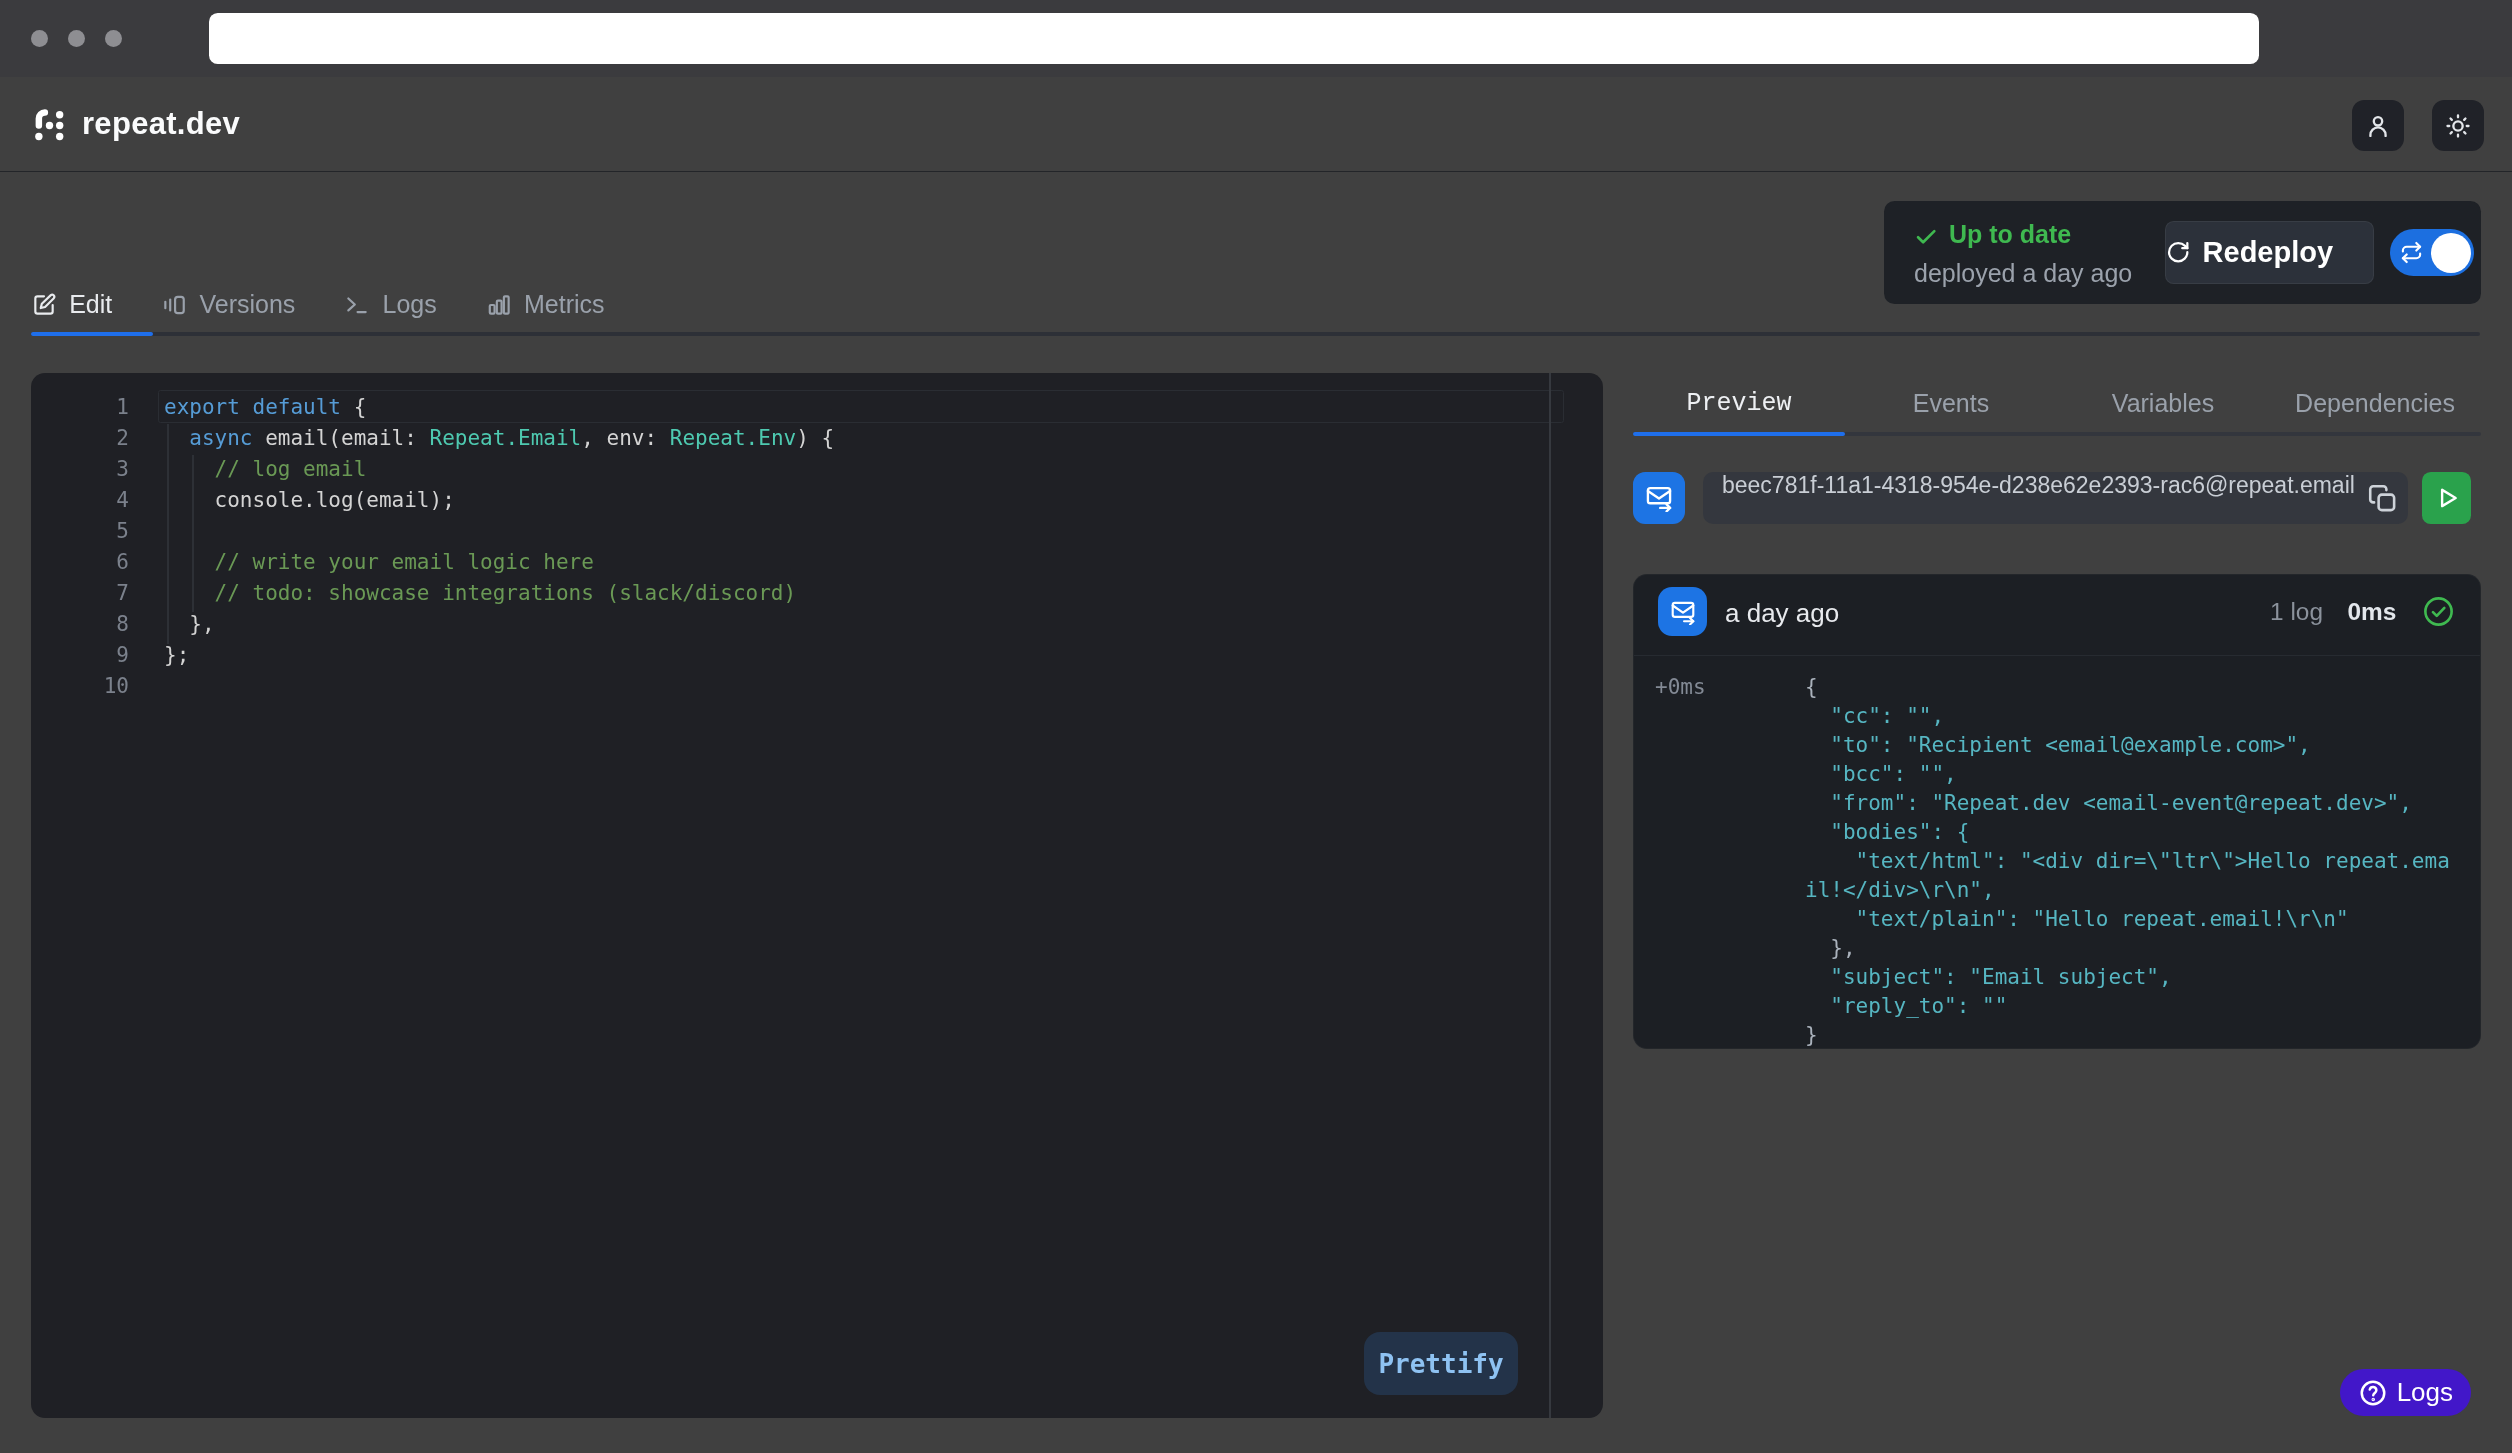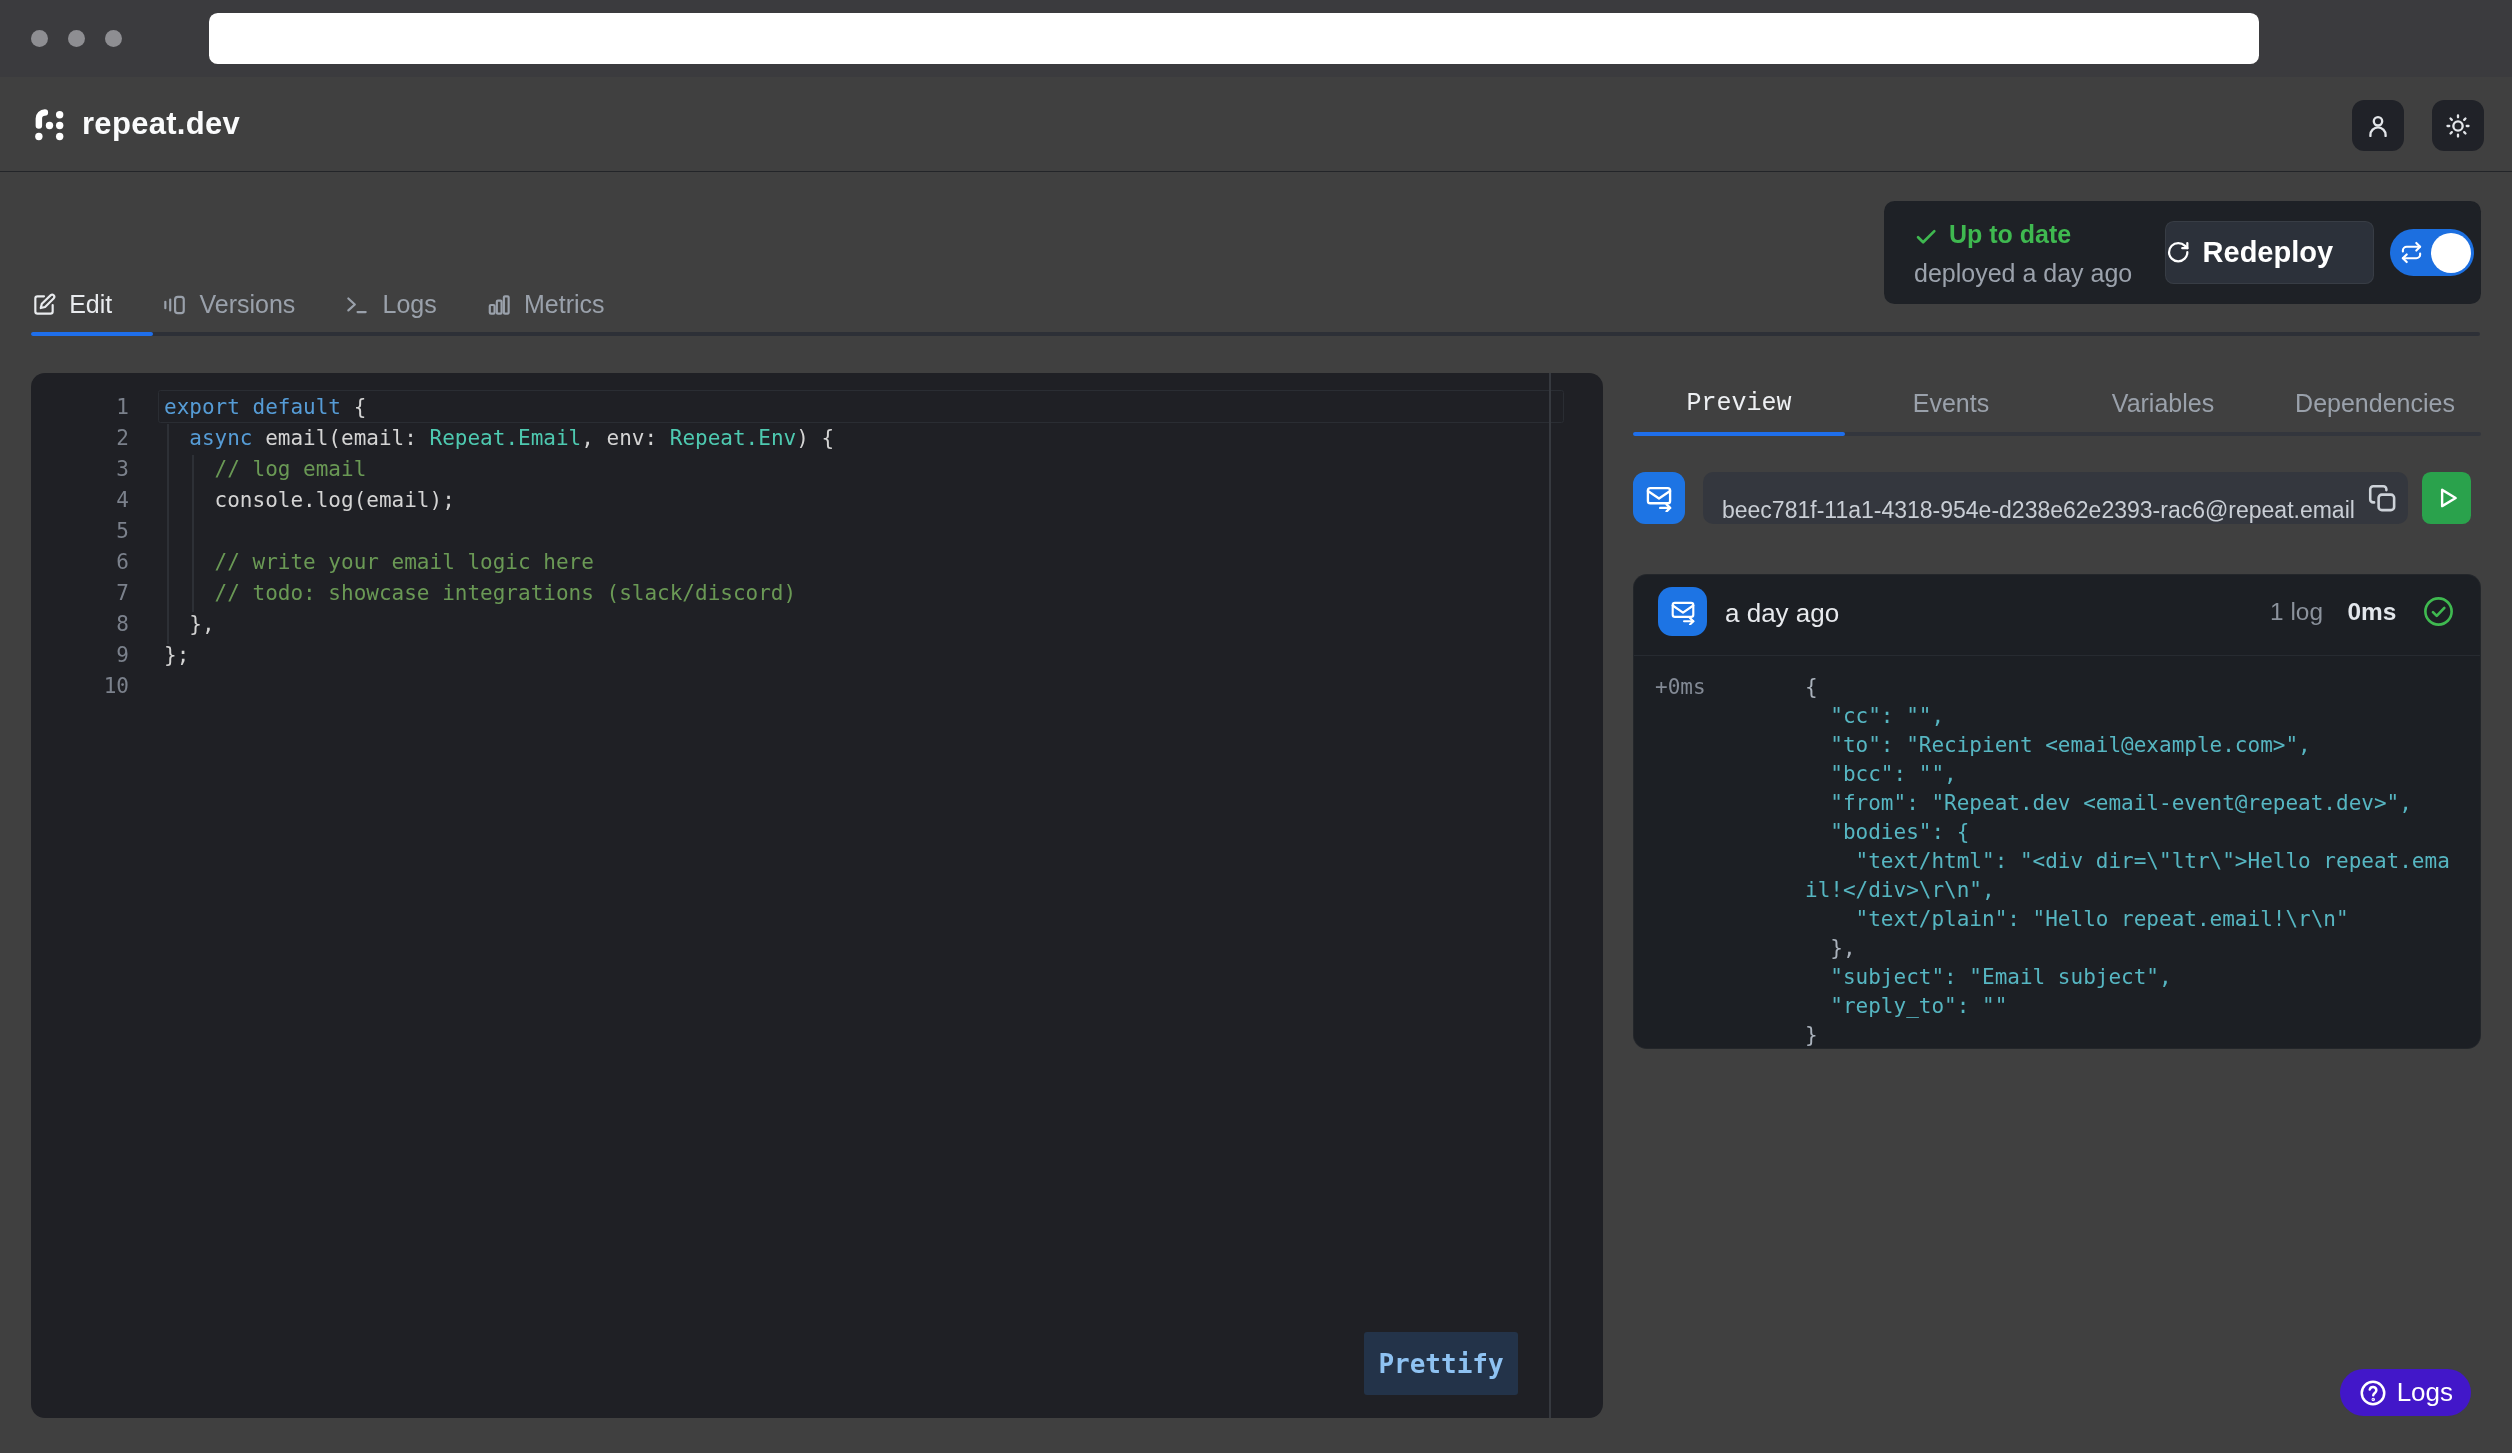--- a/index.html
+++ b/index.html
@@ -50,36 +50,36 @@
   .gutter{position:absolute;left:0;top:19px;width:98px;text-align:right;color:#7b818c;font-size:21px;line-height:31px;}
   .ln{height:31px;}
   .code{position:absolute;left:133px;top:19px;font-size:21px;line-height:31px;white-space:pre;}
   .code-row{height:31px;}
   .cur-line{position:absolute;left:127px;top:17.4px;width:1406px;height:33px;border:1.7px solid #2a2d33;border-radius:2.6px;box-sizing:border-box;}
   .guide{position:absolute;width:1.7px;background:#2d3036;}
   .g1{left:136px;top:51px;height:220px;}
   .g2{left:161px;top:82px;height:157px;}
   .ruler{position:absolute;left:1518px;top:0;width:1.7px;height:100%;background:#36393f;}
   .prettify{position:absolute;right:85px;bottom:23px;width:154px;height:63px;background:#233349;color:#8ec2f2;
-    border-radius:3px;display:flex;align-items:center;justify-content:center;font-size:26px;font-weight:700;cursor:pointer;}
+    border-radius:16px;display:flex;align-items:center;justify-content:center;font-size:26px;font-weight:700;cursor:pointer;}
   .tk-kw{color:#569cd6}.tk-ty{color:#4ec9b0}.tk-cm{color:#6a9955}.tk-pl{color:#d4d4d4}
   .tk-tl{color:#56b6c2}.tk-pn{color:#aab2bc}
 
   
   .panel{position:absolute;left:1633px;top:373px;width:848px;height:1047px;}
   .ptabs{position:absolute;left:0;top:15.7px;width:100%;display:flex;}
   .ptab{flex:1;text-align:center;font-size:25px;color:#9aa1ab;cursor:pointer;}
   .ptab.active{color:#eef0f3;font-family:Liberation Mono, monospace;}
   .ptabs-track{position:absolute;left:0;top:59px;width:100%;height:4.4px;background:#33363d;border-radius:2.6px;}
   .ptabs-underline{position:absolute;left:0;top:59px;width:212px;height:4.4px;background:#1f6feb;border-radius:2.6px;}
 
   .mail-btn{position:absolute;left:0;top:99px;width:52px;height:52px;border-radius:12.2px;background:#1d74e4;
     display:flex;align-items:center;justify-content:center;color:#fff;cursor:pointer;}
   .email-input{position:absolute;left:70px;top:99px;width:705px;height:52px;background:#34373e;border-radius:10px;
-    box-sizing:border-box;display:flex;align-items:flex-end;padding:0 56px 0 19px;color:#c9ced5;font-size:23px;white-space:nowrap;overflow:hidden;}
+    box-sizing:border-box;display:flex;align-items:flex-start;padding:0 56px 0 19px;color:#c9ced5;font-size:23px;white-space:nowrap;overflow:hidden;}
   .copy-btn{position:absolute;left:734px;top:110px;width:31px;height:31px;color:#ced3d9;cursor:pointer;}
   .run-btn{position:absolute;left:789px;top:99px;width:49px;height:52px;border-radius:8.7px;background:#2aa24c;
     display:flex;align-items:center;justify-content:center;color:#fff;cursor:pointer;}
 
   .log-card{position:absolute;left:0;top:201px;width:848px;height:475px;background:#1c1f24;border-radius:14px;
     border:0.9px solid rgba(255,255,255,.03);box-sizing:border-box;overflow:hidden;}
   .mail-badge{position:absolute;left:24.4px;top:12.2px;width:49px;height:49px;border-radius:14px;background:#1d74e4;
     display:flex;align-items:center;justify-content:center;color:#fff;}
   .log-ago{position:absolute;left:91px;top:23px;font-size:26px;color:#e8eaee;}
   .log-meta{position:absolute;right:24.4px;top:19px;display:flex;align-items:center;gap:24.4px;}

